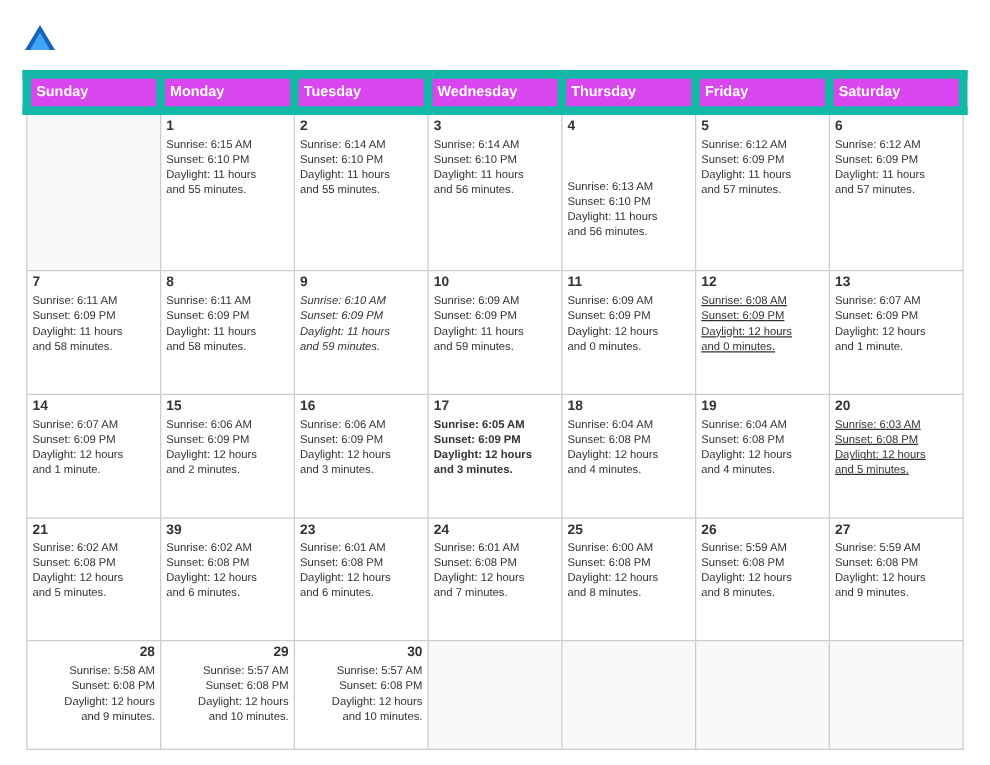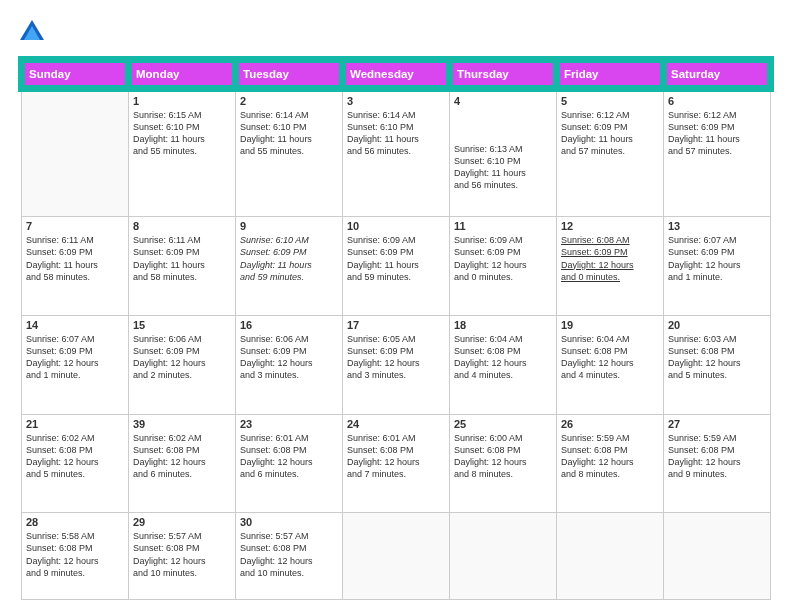--- a/index.html
+++ b/index.html
@@ -93,20 +93,21 @@
     .day-info {
       font-size: 9px;
       color: #333;
       line-height: 1.35;
     }
     .empty-cell {
       background: #f9f9f9;
     }
     .last-row td {
       height: 72px;
+      text-align: right;
     }
   </style>
 </head>
 <body>
 
 <div class="page">
   <div class="header">
     <div class="logo">
       <svg class="logo-icon" viewBox="0 0 28 28">
         <polygon points="14,2 26,22 2,22" fill="#1565c0"></polygon>
@@ -249,42 +250,42 @@
           </td>
           <td>
             <div class="day-num">16</div>
             <div class="day-info" style="white-space: pre-line;">Sunrise: 6:06 AM
 Sunset: 6:09 PM
 Daylight: 12 hours
 and 3 minutes.</div>
           </td>
           <td>
             <div class="day-num">17</div>
-            <div class="day-info" style="white-space: pre-line;">Sunrise: 6:05 AM
+            <div class="day-info" style="white-space: pre-line; font-weight: bold;">Sunrise: 6:05 AM
 Sunset: 6:09 PM
 Daylight: 12 hours
 and 3 minutes.</div>
           </td>
           <td>
             <div class="day-num">18</div>
             <div class="day-info" style="white-space: pre-line;">Sunrise: 6:04 AM
 Sunset: 6:08 PM
 Daylight: 12 hours
 and 4 minutes.</div>
           </td>
           <td>
             <div class="day-num">19</div>
             <div class="day-info" style="white-space: pre-line;">Sunrise: 6:04 AM
 Sunset: 6:08 PM
 Daylight: 12 hours
 and 4 minutes.</div>
           </td>
           <td>
             <div class="day-num">20</div>
-            <div class="day-info" style="white-space: pre-line;">Sunrise: 6:03 AM
+            <div class="day-info" style="white-space: pre-line; text-decoration: underline;">Sunrise: 6:03 AM
 Sunset: 6:08 PM
 Daylight: 12 hours
 and 5 minutes.</div>
           </td>
         </tr>
         <tr>
           <td>
             <div class="day-num">21</div>
             <div class="day-info" style="white-space: pre-line;">Sunrise: 6:02 AM
 Sunset: 6:08 PM

